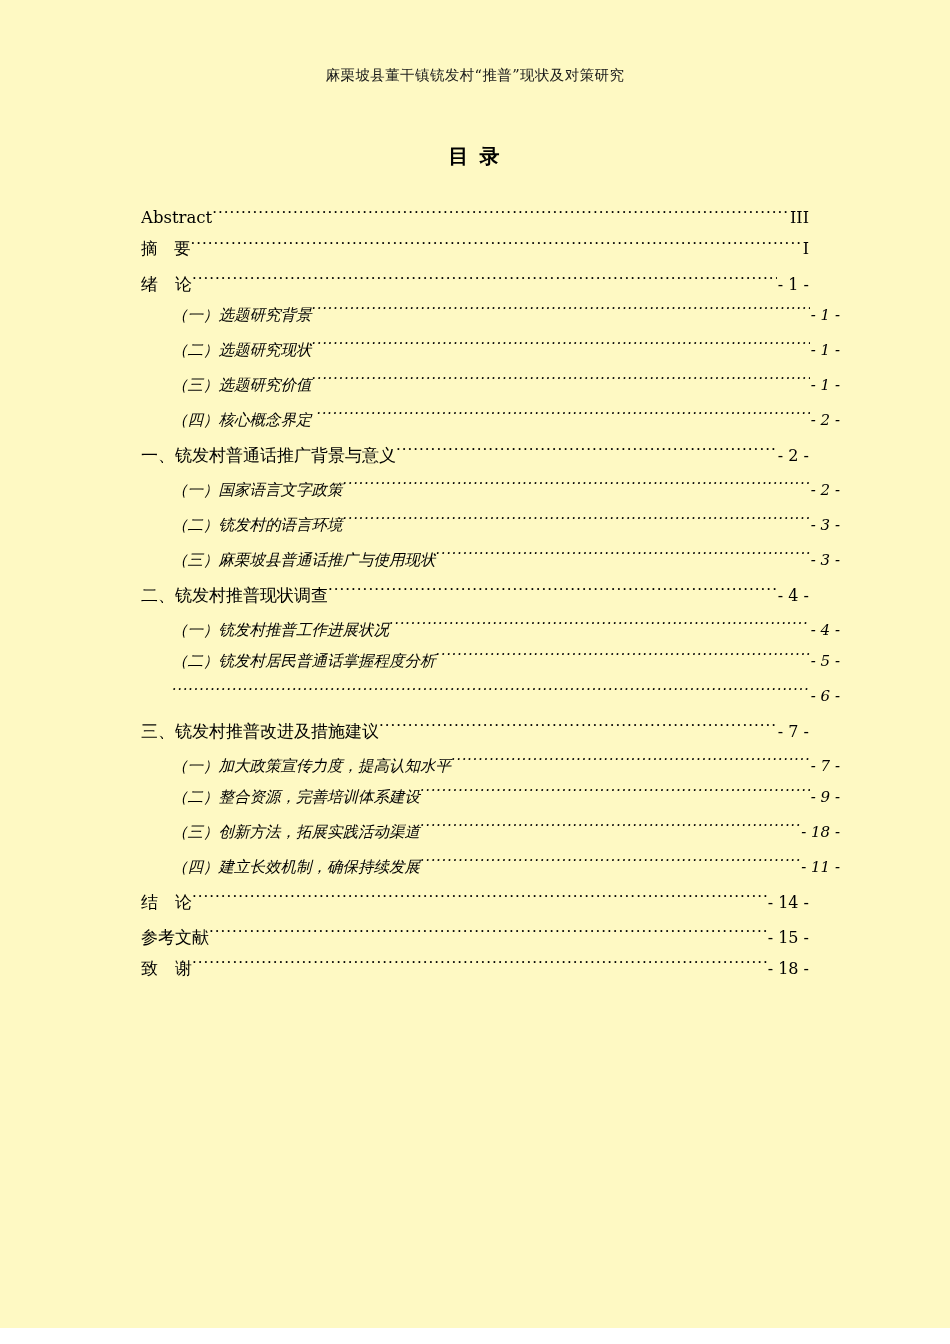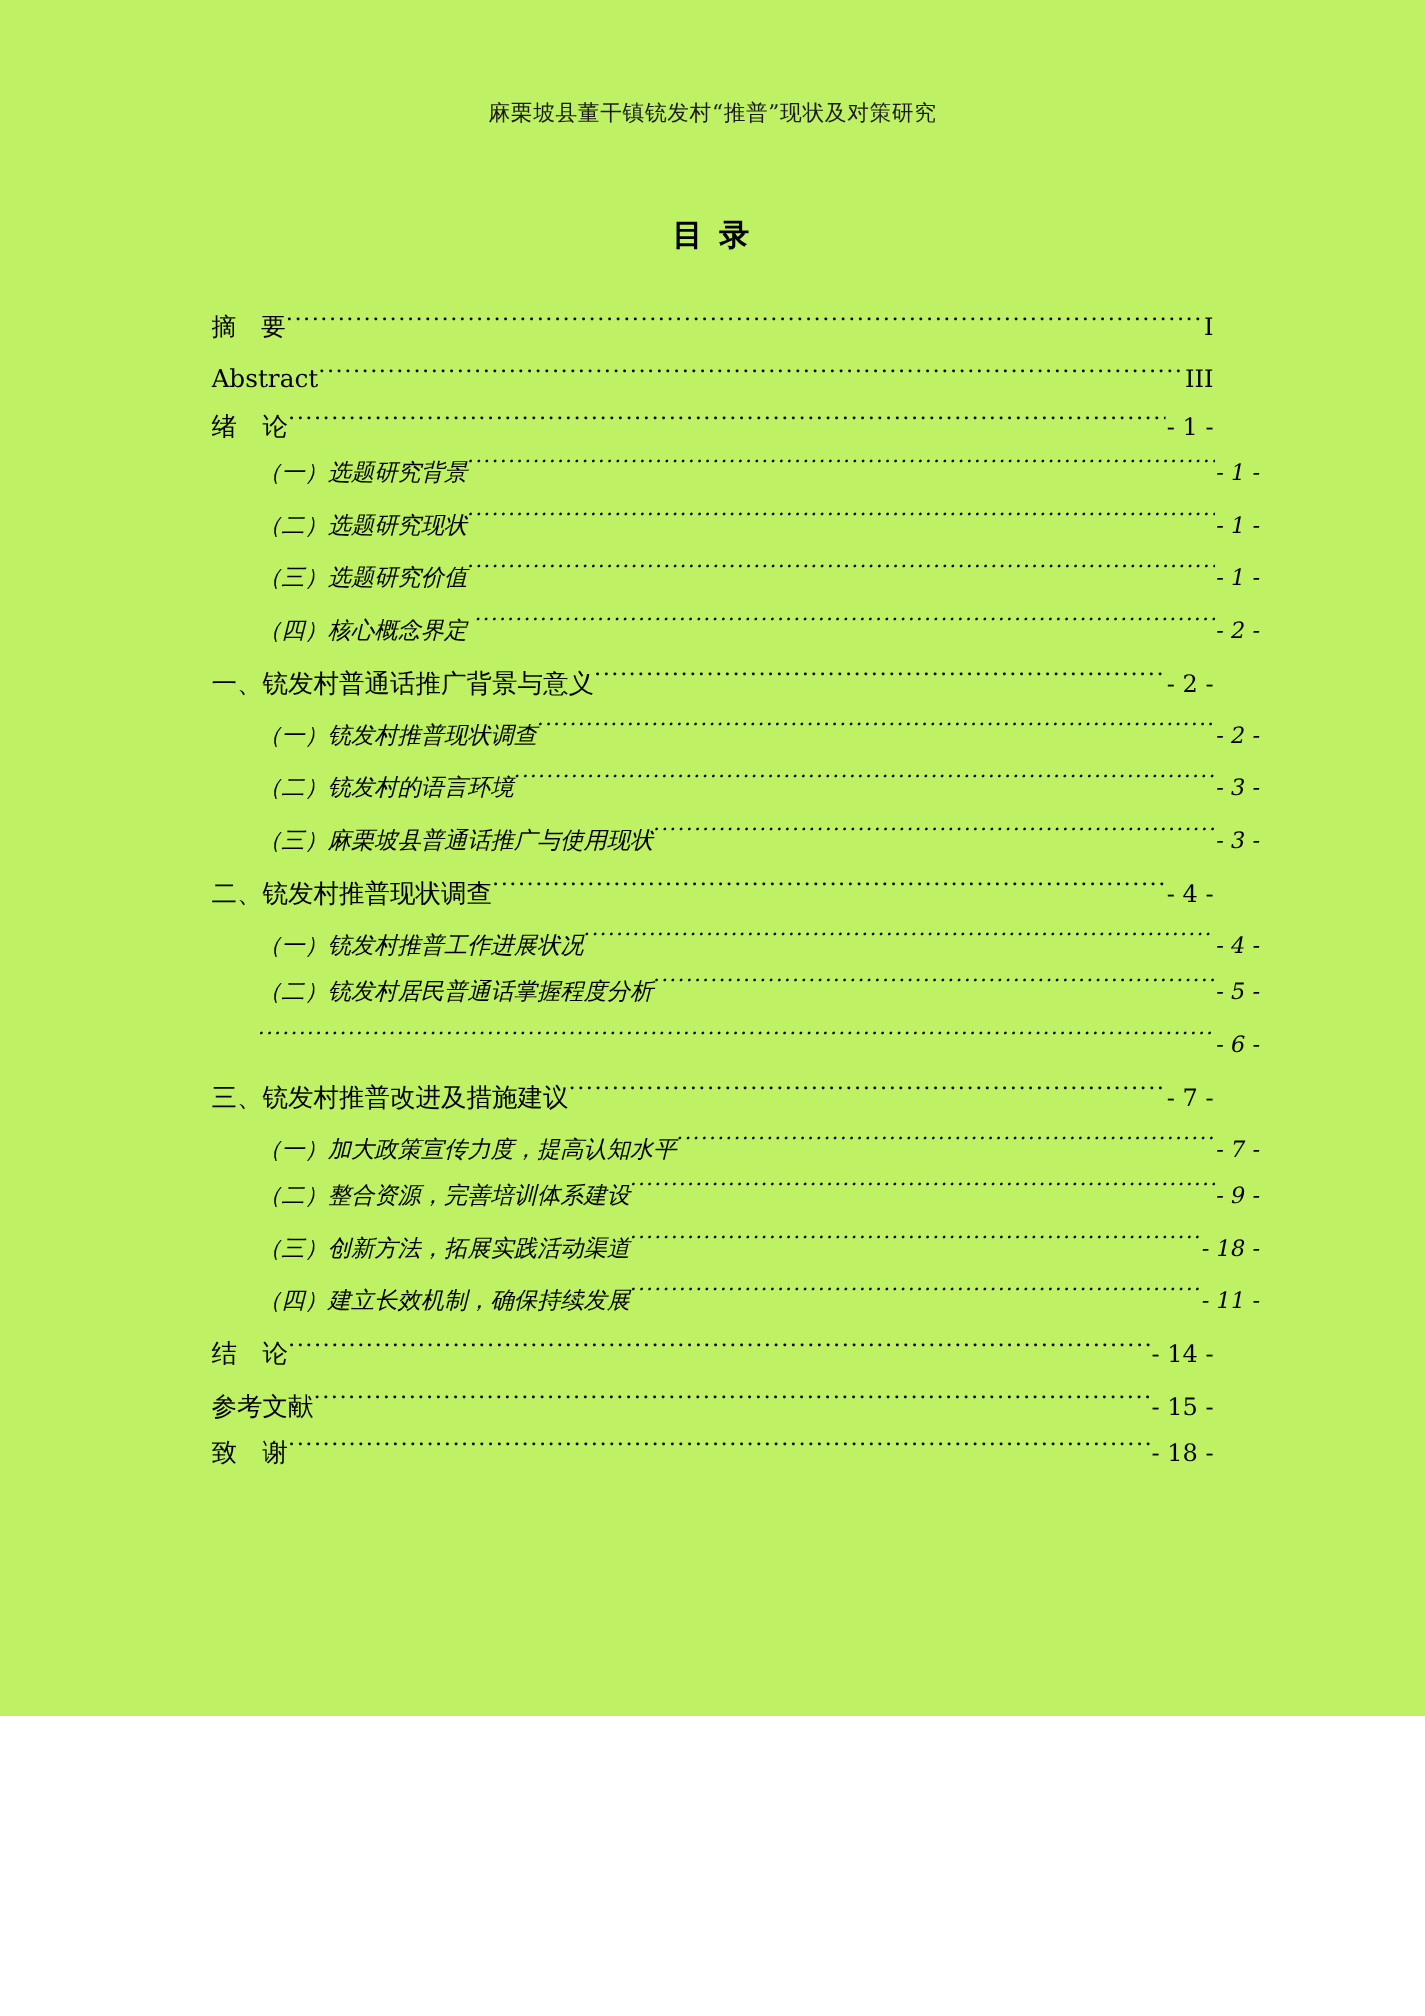--- a/index.html
+++ b/index.html
@@ -13,22 +13,22 @@
     font-family: "DejaVu Sans", sans-serif;
     color: #000000;
     position: relative;
     overflow: hidden;
   }
 
   .page {
     position: absolute;
     left: 0; top: 0;
     width: 950px;
-    height: 1144px;
-    background: #bef264;
+    height: 1328px;
+    background: #fef9c3;
   }
 
   
   .page-header {
     position: absolute;
     left: 0;
     top: 66px;
     width: 950px;
     text-align: center;
     font-family: "DejaVu Serif", "Liberation Serif", serif;
@@ -156,30 +156,30 @@
 </head>
 <body>
 
 <div class="page">
 
   <div class="page-header">麻栗坡县董干镇铳发村“推普”现状及对策研究</div>
 
   <div class="toc-title">目  录</div>
 
   <div class="toc" id="toc-list">
+      <div class="toc-row lvl-front tight">
+        <span class="toc-label">Abstract</span>
+        <span class="toc-dots"></span>
+        <span class="toc-page">III</span>
+      </div>
       <div class="toc-row lvl-front">
         <span class="toc-label">摘　要</span>
         <span class="toc-dots"></span>
         <span class="toc-page">I</span>
       </div>
-      <div class="toc-row lvl-front tight">
-        <span class="toc-label">Abstract</span>
-        <span class="toc-dots"></span>
-        <span class="toc-page">III</span>
-      </div>
       <div class="toc-row lvl-1 tight">
         <span class="toc-label">绪　论</span>
         <span class="toc-dots"></span>
         <span class="toc-page">- 1 -</span>
       </div>
       <div class="toc-row lvl-2">
         <span class="toc-label">（一）选题研究背景</span>
         <span class="toc-dots"></span>
         <span class="toc-page">- 1 -</span>
       </div>
@@ -197,21 +197,21 @@
         <span class="toc-label">（四）核心概念界定 </span>
         <span class="toc-dots"></span>
         <span class="toc-page">- 2 -</span>
       </div>
       <div class="toc-row lvl-1">
         <span class="toc-label">一、铳发村普通话推广背景与意义</span>
         <span class="toc-dots"></span>
         <span class="toc-page">- 2 -</span>
       </div>
       <div class="toc-row lvl-2">
-        <span class="toc-label">（一）铳发村推普现状调查</span>
+        <span class="toc-label">（一）国家语言文字政策</span>
         <span class="toc-dots"></span>
         <span class="toc-page">- 2 -</span>
       </div>
       <div class="toc-row lvl-2">
         <span class="toc-label">（二）铳发村的语言环境</span>
         <span class="toc-dots"></span>
         <span class="toc-page">- 3 -</span>
       </div>
       <div class="toc-row lvl-2">
         <span class="toc-label">（三）麻栗坡县普通话推广与使用现状</span>

